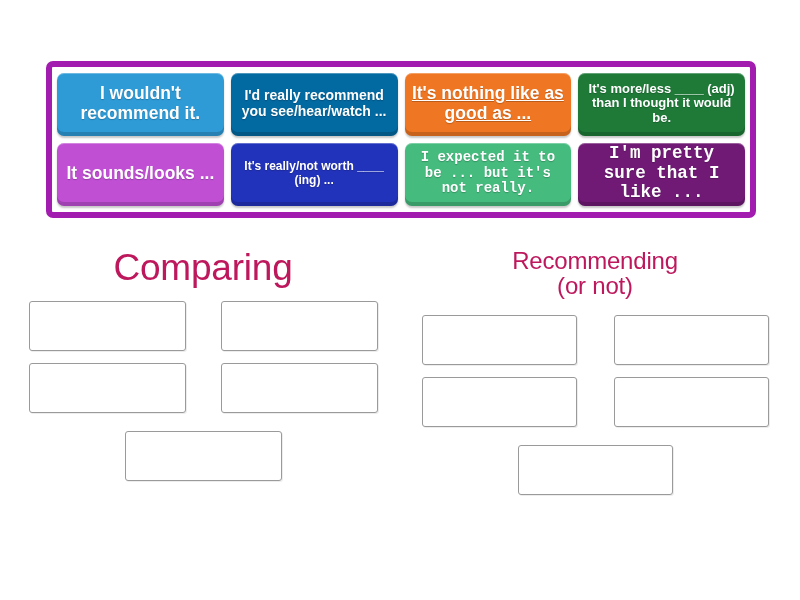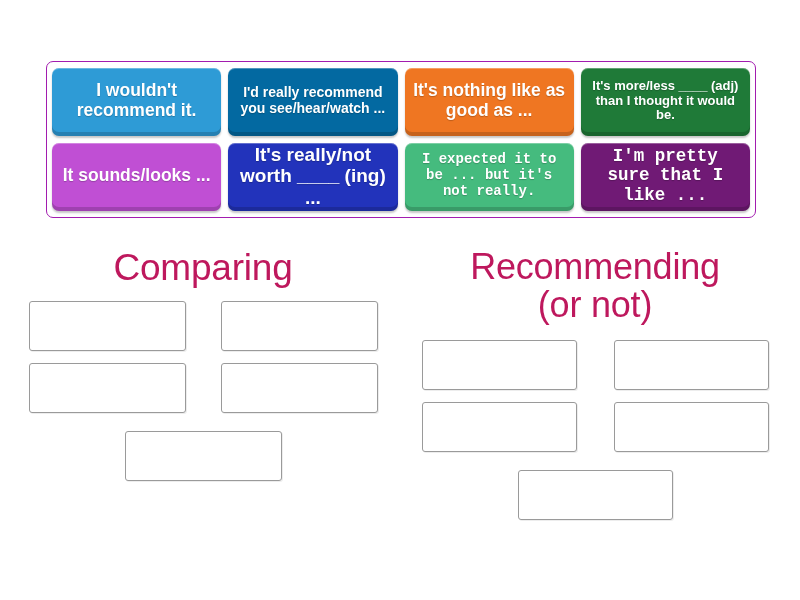--- a/index.html
+++ b/index.html
@@ -21,21 +21,21 @@
     background: #ffffff;
   }
 
   
   #tile-tray {
     position: absolute;
     left: 46px;
     top: 61px;
     width: 710px;
     height: 157px;
-    border: 1px solid #a21caf;
+    border: 6px solid #a21caf;
     border-radius: 7px;
     background: #ffffff;
     padding: 6px 5px;
   }
 
   #tile-grid {
     display: grid;
     grid-template-columns: repeat(4, 1fr);
     grid-template-rows: repeat(2, 1fr);
     gap: 7px 7px;
@@ -60,21 +60,21 @@
                 inset 0 -4px 0 rgba(0,0,0,0.17),
                 0 2px 2px rgba(0,0,0,0.22);
     text-shadow: 0 1px 1px rgba(0,0,0,0.22);
     overflow: hidden;
   }
 
   .tile-text { display: block; width: 100%; }
 
   
   .tile.fs-lg  .tile-text { font-size: 17.5px; }
-  .tile.fs-md  .tile-text { font-size: 19px; }
+  .tile.fs-md  .tile-text { font-size: 12px; }
   .tile.fs-sm  .tile-text { font-size: 14px; }
   .tile.fs-xs  .tile-text { font-size: 13px; }
 
   
   .group {
     position: absolute;
     top: 248px;
     width: 366px;
   }
   #group-comparing   { left: 20px; }
@@ -83,21 +83,21 @@
   .group-title {
     font-size: 37px;
     font-weight: 400;
     line-height: 1.06;
     color: #be185d;
     text-align: center;
     letter-spacing: -0.2px;
     margin: 0 0 14px 0;
     white-space: pre-line;
   }
-  #group-recommending .group-title { font-size: 36px; margin-bottom: 16px; }
+  #group-recommending .group-title { font-size: 24px; margin-bottom: 16px; }
 
   .dropzone-grid {
     display: grid;
     grid-template-columns: 1fr 1fr;
     gap: 12px 18px;
     justify-items: center;
   }
 
   .dropzone {
     width: 157px;
@@ -124,21 +124,21 @@
     <div id="tile-grid">
 
       <div class="tile fs-lg" id="t1" style="background: rgb(46, 155, 214);">
         <span class="tile-text">I wouldn't recommend it.</span>
       </div>
 
       <div class="tile fs-sm" id="t2" style="background: #0369a1;">
         <span class="tile-text">I'd really recommend you see/hear/watch ...</span>
       </div>
 
-      <div class="tile fs-lg" id="t3" style="background: rgb(239, 118, 34);">
+      <div class="tile fs-lg" id="t3" style="background: rgb(239, 118, 34); text-decoration: underline;">
         <span class="tile-text">It's nothing like as good as ...</span>
       </div>
 
       <div class="tile fs-xs" id="t4" style="background: rgb(31, 122, 56); padding-left: 6px;">
         <span class="tile-text">It's more/less ____ (adj) than I thought it would be.</span>
       </div>
 
       <div class="tile fs-lg" id="t5" style="background: rgb(192, 79, 212); text-align: center;">
         <span class="tile-text">It sounds/looks ...</span>
       </div>

